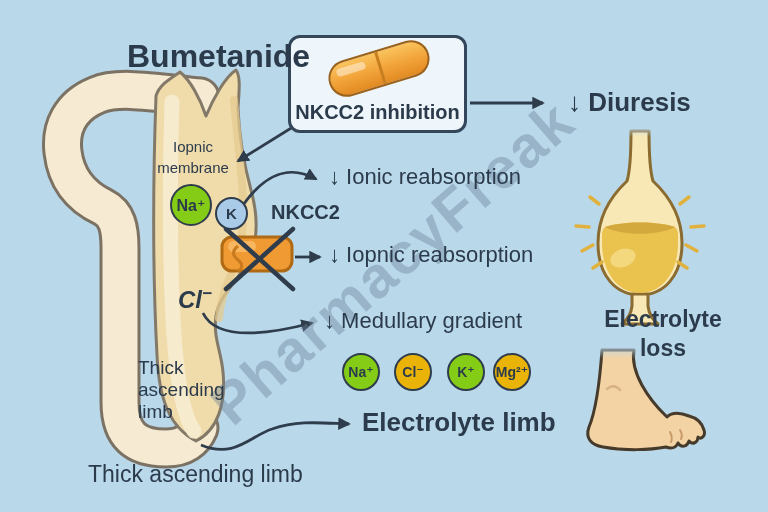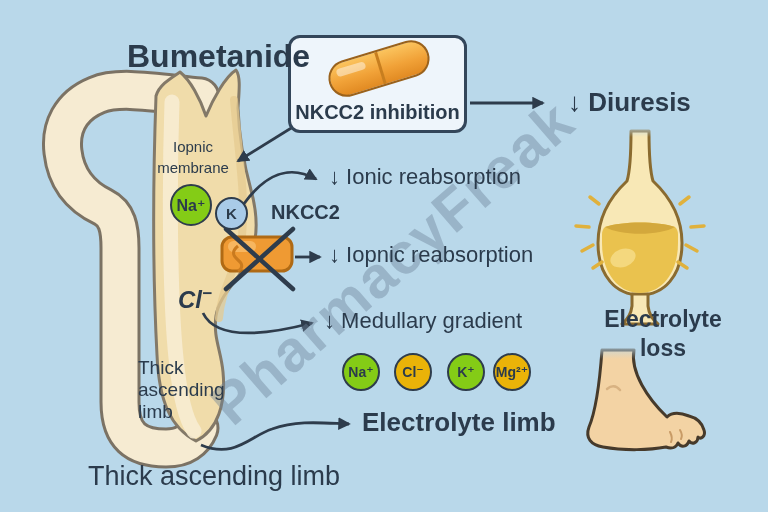--- a/index.html
+++ b/index.html
@@ -24,21 +24,21 @@
   #nkcc2-label    { left:271px; top:201px; font-size:20px; font-weight:600; }
   #ionic1         { left:329px; top:164px; font-size:22px; }
   #ionic2         { left:329px; top:242px; font-size:22px; }
   #medullary      { left:324px; top:308px; font-size:22px; }
   #eloss-main     { left:362px; top:407px; font-size:26px; font-weight:700; }
   #cl-free        { left:178px; top:284px; font-size:24px; font-weight:600;font-style:italic; }
   #cl-free sup    { font-size:17px; }
   #thick-inner    { left:138px; top:357px; width:104px; text-align:left;
                     font-size:19px; line-height:22px; white-space:normal; }
   #thick-inner span { display:block; }
-  #thick-bottom   { left:88px;  top:461px; font-size:27px; }
+  #thick-bottom   { left:88px;  top:461px; font-size:23px; }
   #eloss-right    { left:597px; top:305px; width:132px; text-align:center;
                     font-size:23px; font-weight:700; line-height:29px; white-space:normal; }
   #eloss-right span { display:block; }
   .ion {
     position:absolute; z-index:3; border-radius:50%;
     border:2.5px solid #2e3c4c; box-sizing:border-box;
     display:flex; align-items:center; justify-content:center; font-weight:700;
   }
   .ion-yellow { background:#84cc16; }
   .ion-blue   { background:#eab308; }

